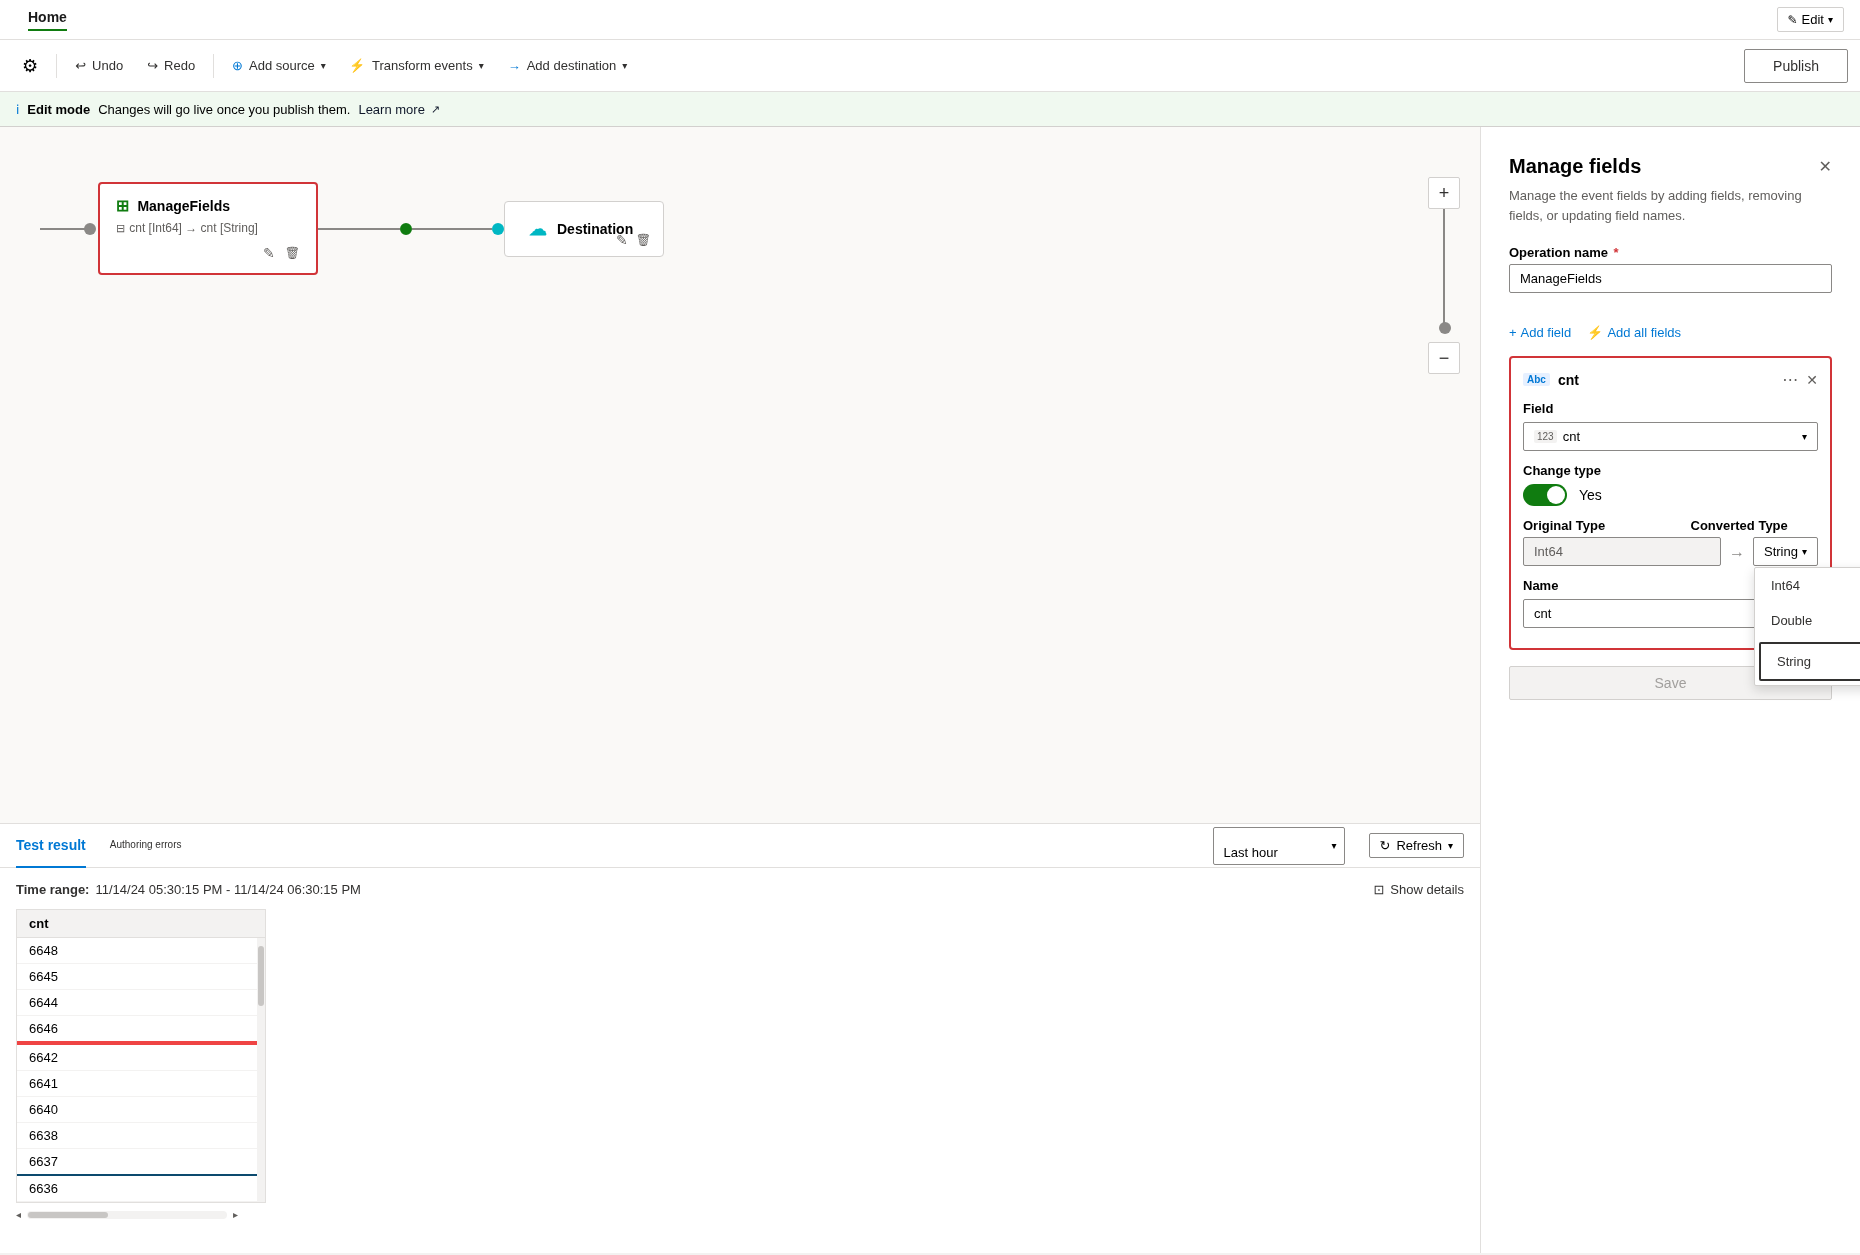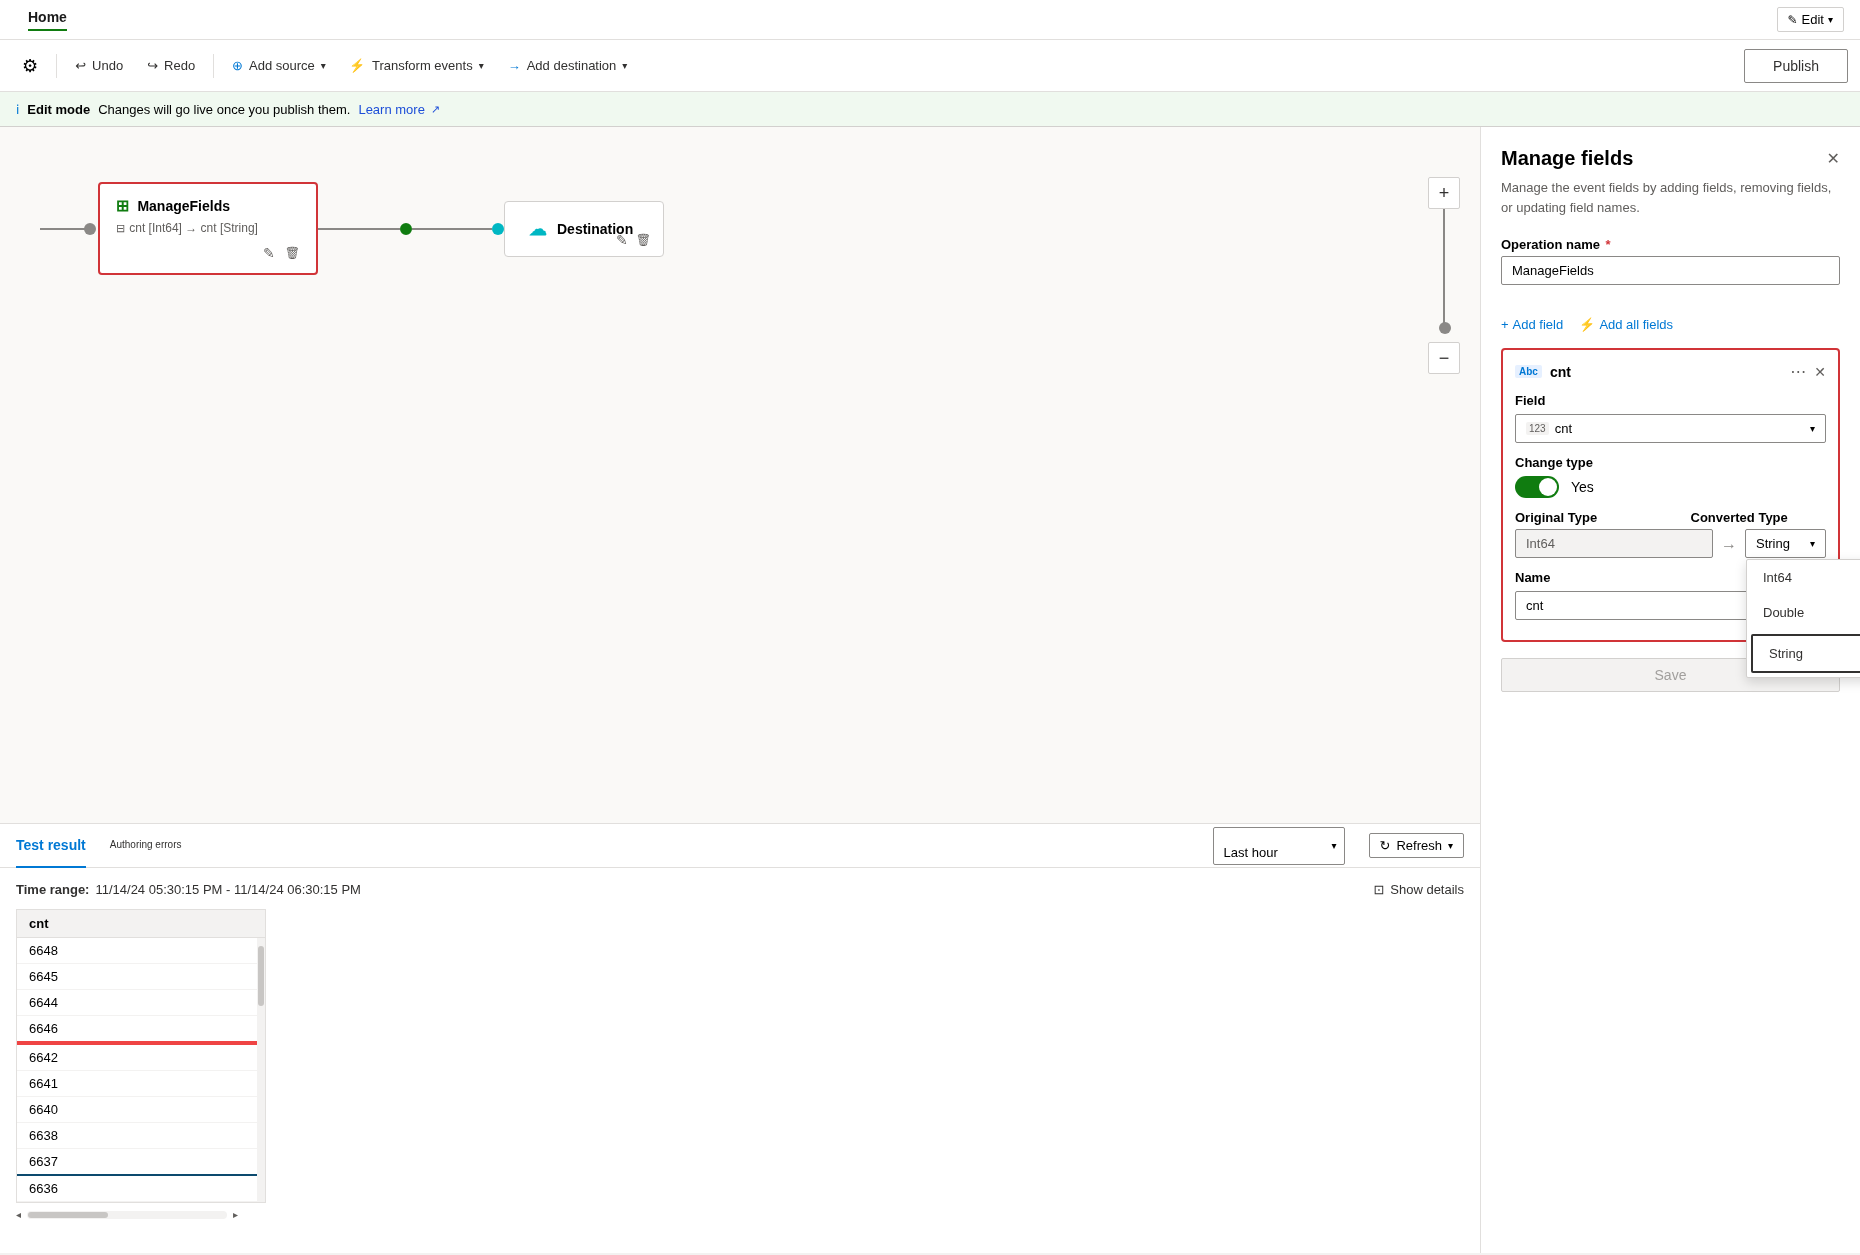--- a/index.html
+++ b/index.html
@@ -48,21 +48,21 @@
     <span>Add destination</span>
     <span style="font-size:10px;">▾</span>
   </button>
   <button style="margin-left:auto; padding:8px 28px; background:#fff; border:1px solid #8a8886; color:#323130; cursor:pointer; border-radius:2px; font-size:14px;">Publish</button>
 </div>
 
 <div style="display:flex; align-items:center; gap:8px; background:#f0f9f0; border-bottom:1px solid #d2d0ce; padding:8px 16px; font-size:13px;">
   <span style="color:#0078d4;">ℹ</span>
   <span style="font-weight:600;">Edit mode</span>
   <span>Changes will go live once you publish them.</span>
-  <a href="#" style="color:#1d4ed8; text-decoration:none; display:flex; align-items:center; gap:6px;">
+  <a href="#" style="color:#0f172a; text-decoration:none; display:flex; align-items:center; gap:6px;">
     <span>Learn more</span>
     <span style="font-size:11px;">↗</span>
   </a>
 </div>
 
 <div style="display:flex; height:calc(1255px - 40px - 52px - 37px); position:relative;">
 
   <div style="flex:1; background:#faf9f7; position:relative; overflow:hidden;">
 
     <div style="position:absolute; top:55px; left:40px; display:flex; align-items:center;">
@@ -169,21 +169,21 @@
           <div style="font-size:10px; color:#605e5c;">◂</div>
           <div style="height:8px; background:#f3f2f1; border-radius:4px; width:200px;">
             <div style="height:6px; width:80px; background:#c8c6c4; border-radius:3px; margin:1px;"></div>
           </div>
           <div style="font-size:10px; color:#605e5c;">▸</div>
         </div>
       </div>
     </div>
   </div>
 
-  <div style="width:380px; background:#fff; border-left:1px solid #e1dfdd; overflow-y:auto; flex-shrink:0; padding:20px;">
+  <div style="width:380px; background:#fff; border-left:1px solid #e1dfdd; overflow-y:auto; flex-shrink:0; padding:28px;">
 
     
     <div style="display:flex; align-items:center; justify-content:space-between; margin-bottom:8px;">
       <span style="font-size:20px; font-weight:600;">Manage fields</span>
       <button style="background:none; border:none; cursor:pointer; font-size:16px; color:#605e5c;">✕</button>
     </div>
     <p style="font-size:13px; color:#605e5c; margin-bottom:20px; line-height:1.5;">Manage the event fields by adding fields, removing fields, or updating field names.</p>
 
     
     <div style="margin-bottom:32px;">

